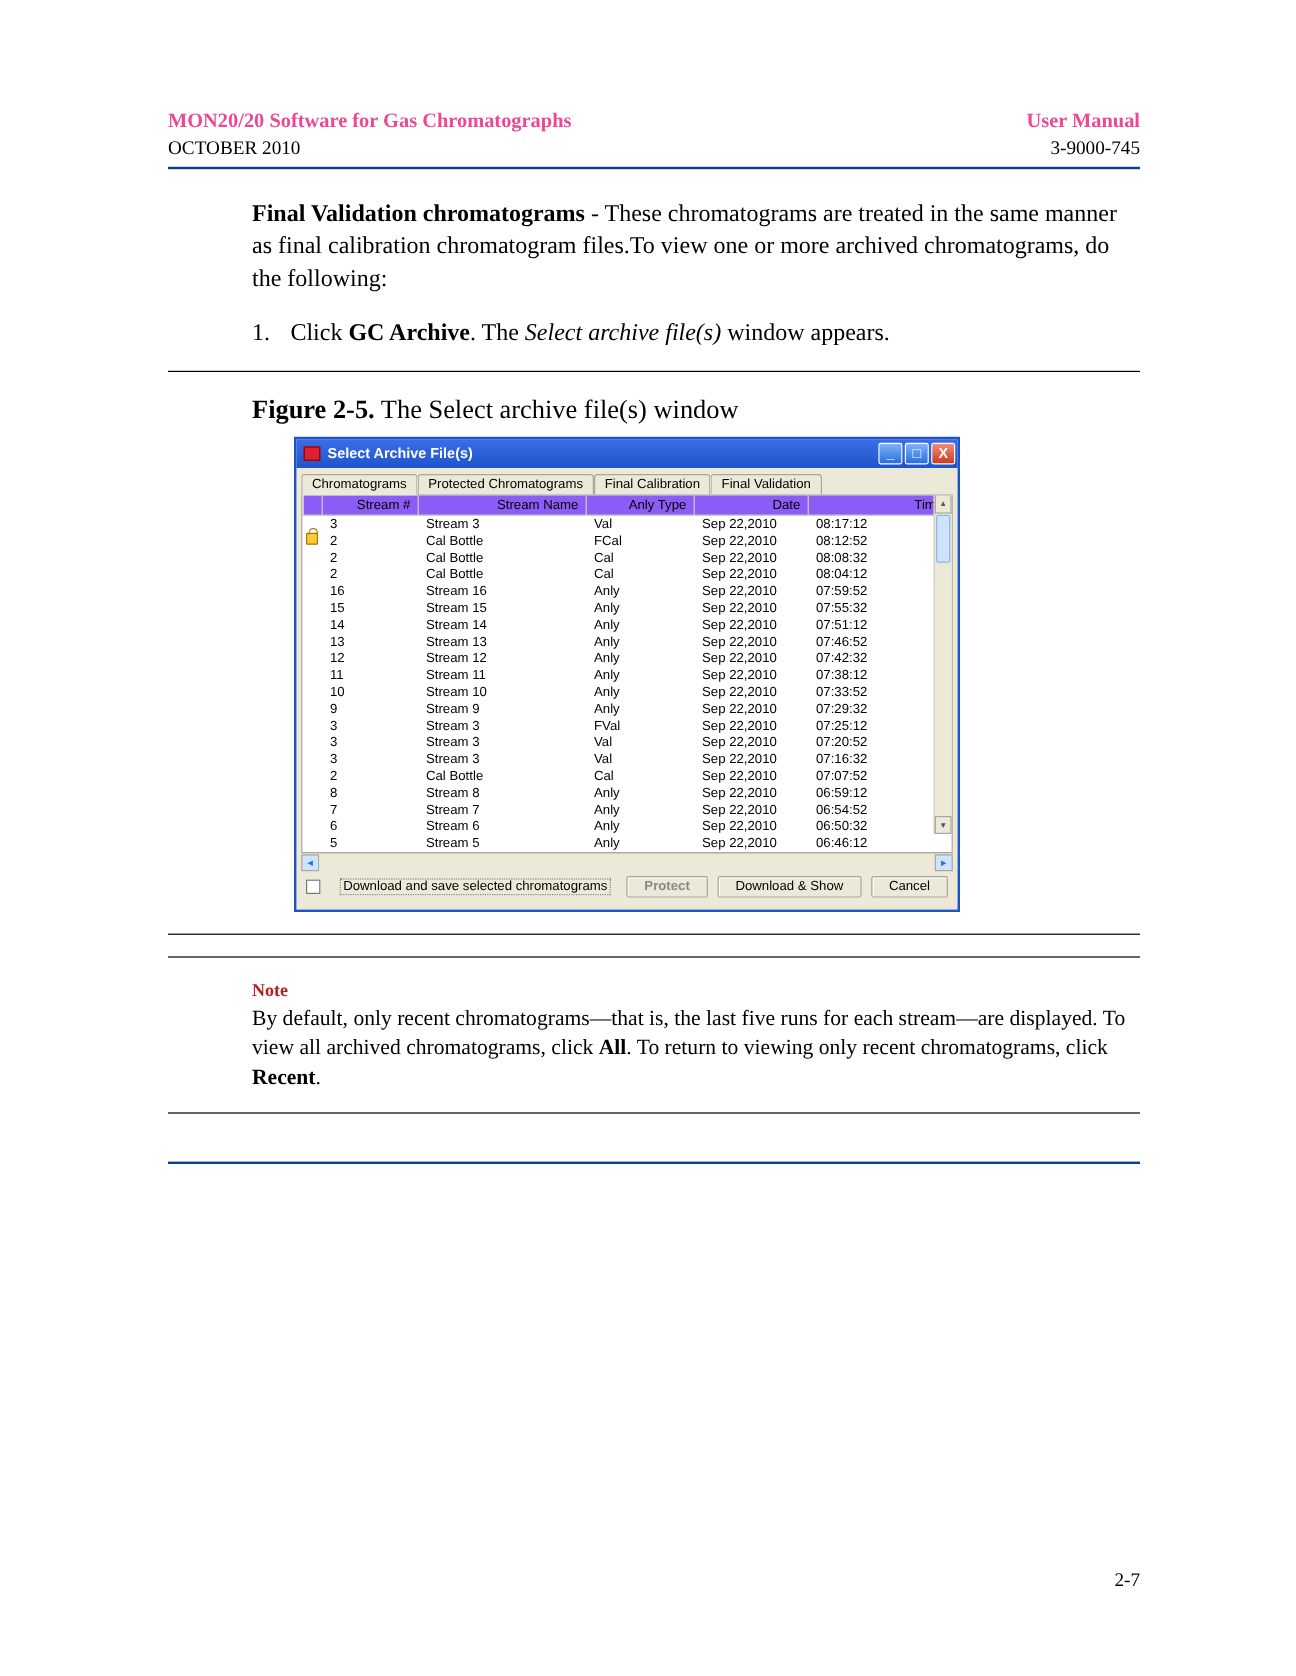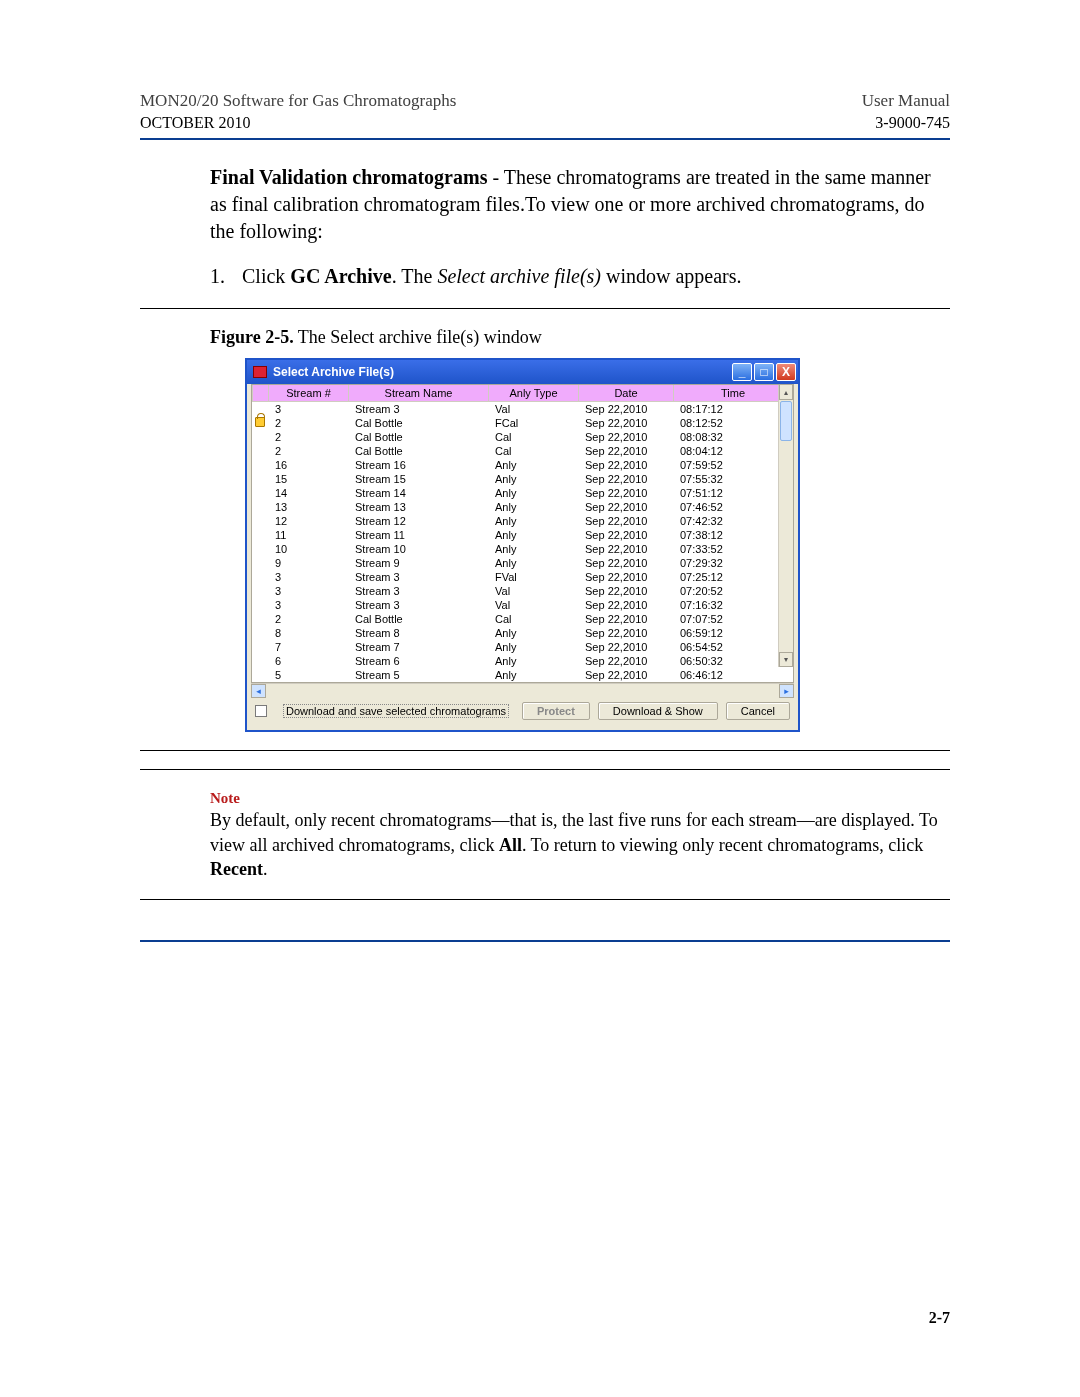--- a/index.html
+++ b/index.html
@@ -12,36 +12,36 @@
   .page {
     width: 1080px; height: 1397px;
     position: relative;
     padding: 90px 130px 60px 140px;
     background: #fff;
   }
   .hdr {
     display: flex; justify-content: space-between;
     font-size: 17px; line-height: 1.3;
   }
-  .hdr-left b, .hdr-right b { color: #404040; font-weight: normal; margin-top: 12px; }
+  .hdr-left b, .hdr-right b { color: #ec4899; font-weight: bold; margin-top: 12px; }
   .hdr-left .sub, .hdr-right .sub { color: #000; font-size: 16px; font-family: Georgia, serif; }
   .hdr-right { text-align: right; }
   hr.rule { border: none; border-top: 2px solid #0a3d91; margin: 4px 0 24px; }
   hr.thin { border: none; border-top: 1px solid #000; margin: 18px 0; }
   hr.foot { border: none; border-top: 2px solid #0a3d91; margin-top: 40px; }
 
   .body-block { margin-left: 70px; font-size: 20px; line-height: 1.35; }
   .body-block .para { margin: 0 0 18px 0; }
   .step { display: flex; gap: 10px; font-size: 20px; }
   .step .num { width: 22px; flex: 0 0 22px; }
   .step .txt { flex: 1; }
   .italic { font-style: italic; }
   .bold { font-weight: bold; }
 
-  .fig-cap { margin-left: 70px; font-family: Georgia, serif; font-size: 18px; margin-bottom: 10px; }
+  .fig-cap { margin-left: 70px; font-family: Georgia, serif; font-size: 22px; margin-bottom: 10px; }
   .fig-cap b { font-weight: bold; }
 
   
   .win {
     width: 555px;
     margin-left: 105px;
     border: 2px solid #1f54c9;
     font-family: Tahoma, Arial, sans-serif;
     font-size: 11px;
     background: #ece9d8;
@@ -90,24 +90,24 @@
     border: 1px solid #aca899;
     background: #fff;
     position: relative;
   }
   table.grid {
     width: 100%;
     border-collapse: collapse;
     font-size: 11px;
   }
   table.grid th {
-    background: #f0abfc;
+    background: #8b5cf6;
     border: 1px solid #d0ccc0;
     border-top: none;
-    text-align: center;
+    text-align: right;
     font-weight: normal;
     padding: 2px 6px;
   }
   table.grid td {
     padding: 1px 6px;
     border-right: 1px solid transparent;
     white-space: nowrap;
   }
   .lock-col { width: 16px; text-align: center; padding: 0 !important; }
   .lock-icon {
@@ -178,21 +178,21 @@
     display: flex; align-items: center; gap: 16px;
     margin-right: auto;
     font-size: 11px;
   }
   .chk .box { width: 12px; height: 12px; border: 1px solid #7a7a7a; background: #fff; }
   .chk .lbl { border: 1px dotted #888; padding: 0 2px; }
 
   .note-block { margin-left: 70px; font-size: 18px; line-height: 1.35; }
   .note-label { color: #b91c1c; font-weight: bold; font-size: 15px; }
 
-  .pagenum { position: absolute; right: 130px; bottom: 70px; font-weight: bold; font-size: 16px; }
+  .pagenum { position: absolute; right: 130px; bottom: 70px; font-weight: normal; font-size: 16px; }
 </style>
 </head>
 <body>
 
 <div class="page">
 
   <div class="hdr">
     <div class="hdr-left">
       <b>MON20/20 Software for Gas Chromatographs</b><br>
       <span class="sub">OCTOBER 2010</span>
@@ -226,20 +226,26 @@
       <span class="icon-app"></span>
       <span>Select Archive File(s)</span>
       <span class="spacer"></span>
       <span class="btns">
         <span class="wbtn minmax">_</span>
         <span class="wbtn minmax">□</span>
         <span class="wbtn close">X</span>
       </span>
     </div>
 
+    <div class="tabs">
+      <div class="tab active">Chromatograms</div>
+      <div class="tab">Protected Chromatograms</div>
+      <div class="tab">Final Calibration</div>
+      <div class="tab">Final Validation</div>
+    </div>
 
     <div class="grid-wrap">
       <table class="grid">
         <thead>
           <tr>
             <th class="lock-col"></th>
             <th style="width:80px">Stream #</th>
             <th style="width:140px">Stream Name</th>
             <th style="width:90px">Anly Type</th>
             <th style="width:95px">Date</th>

